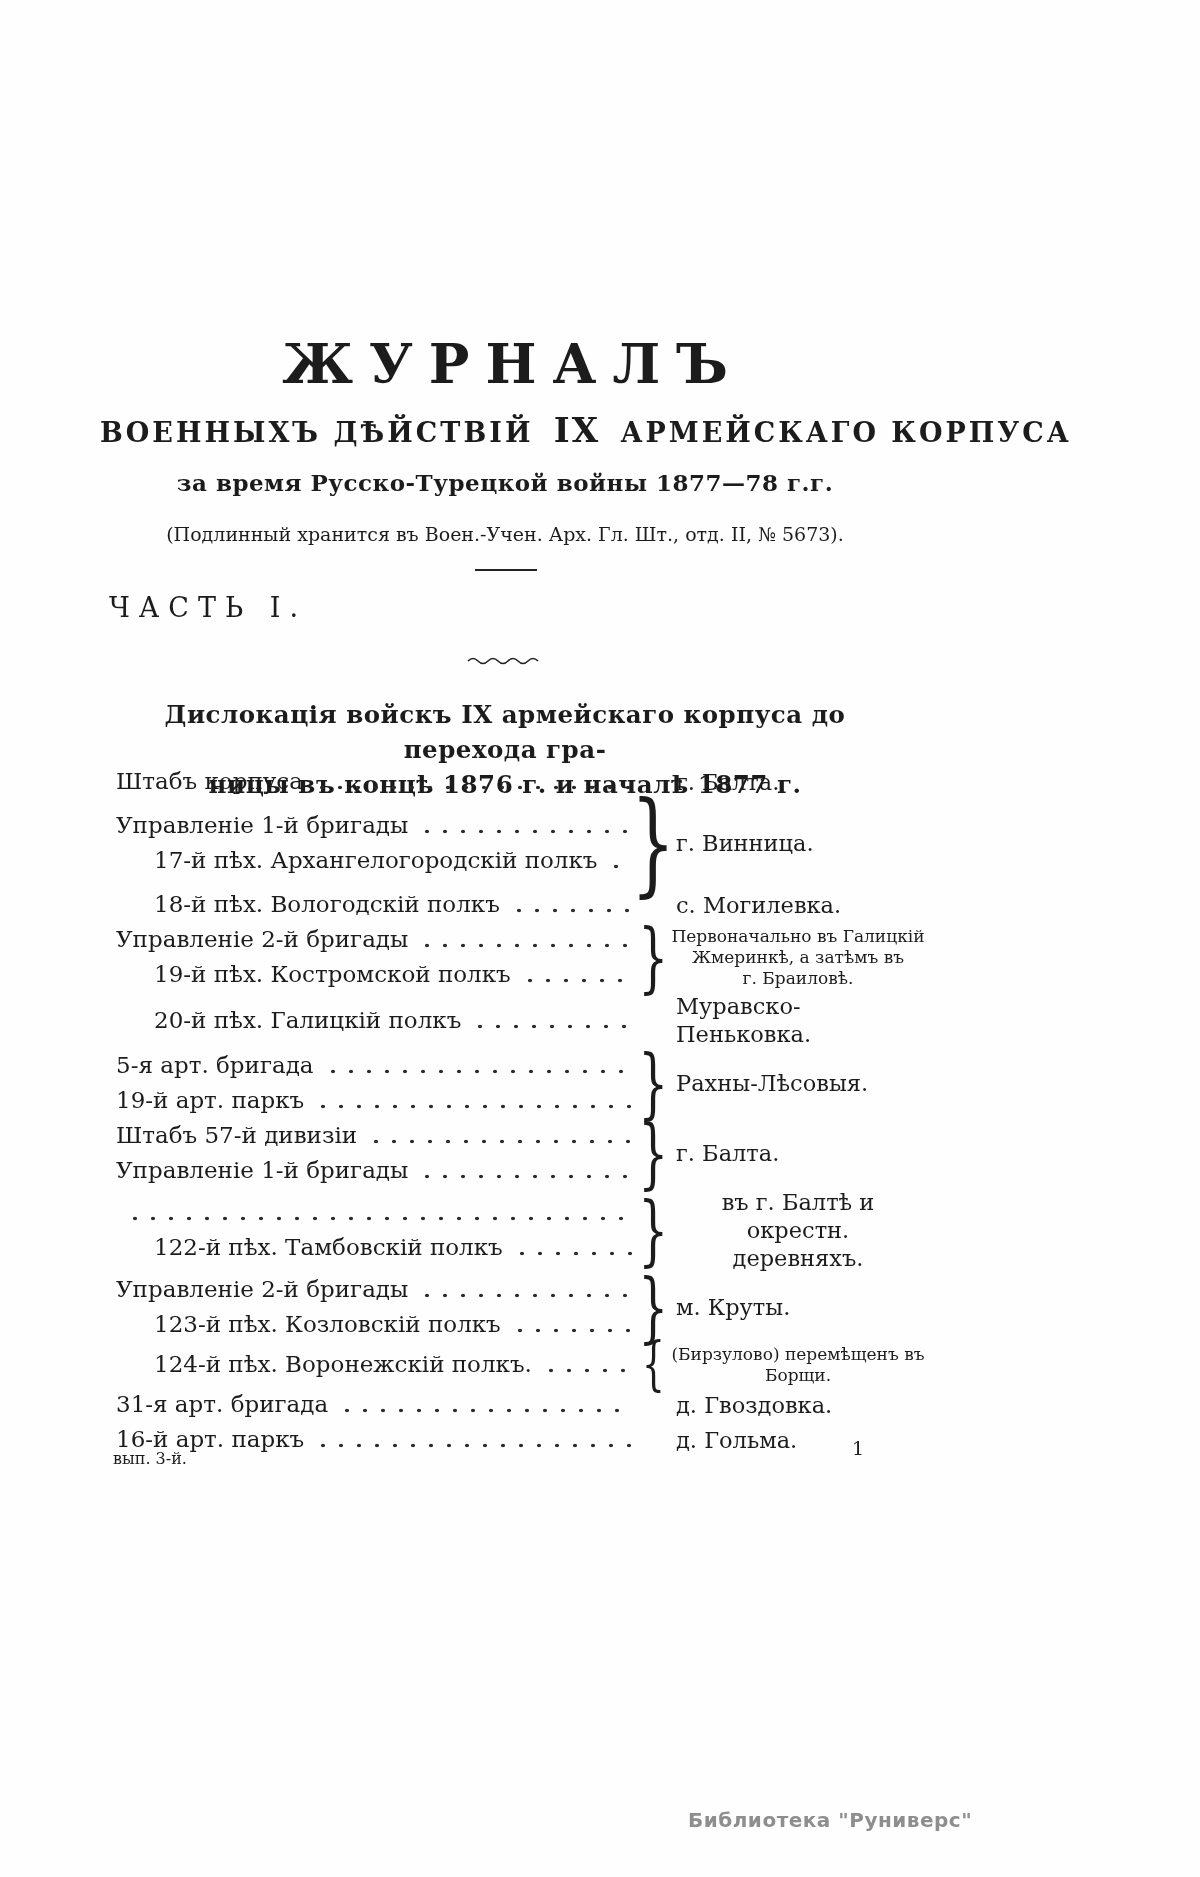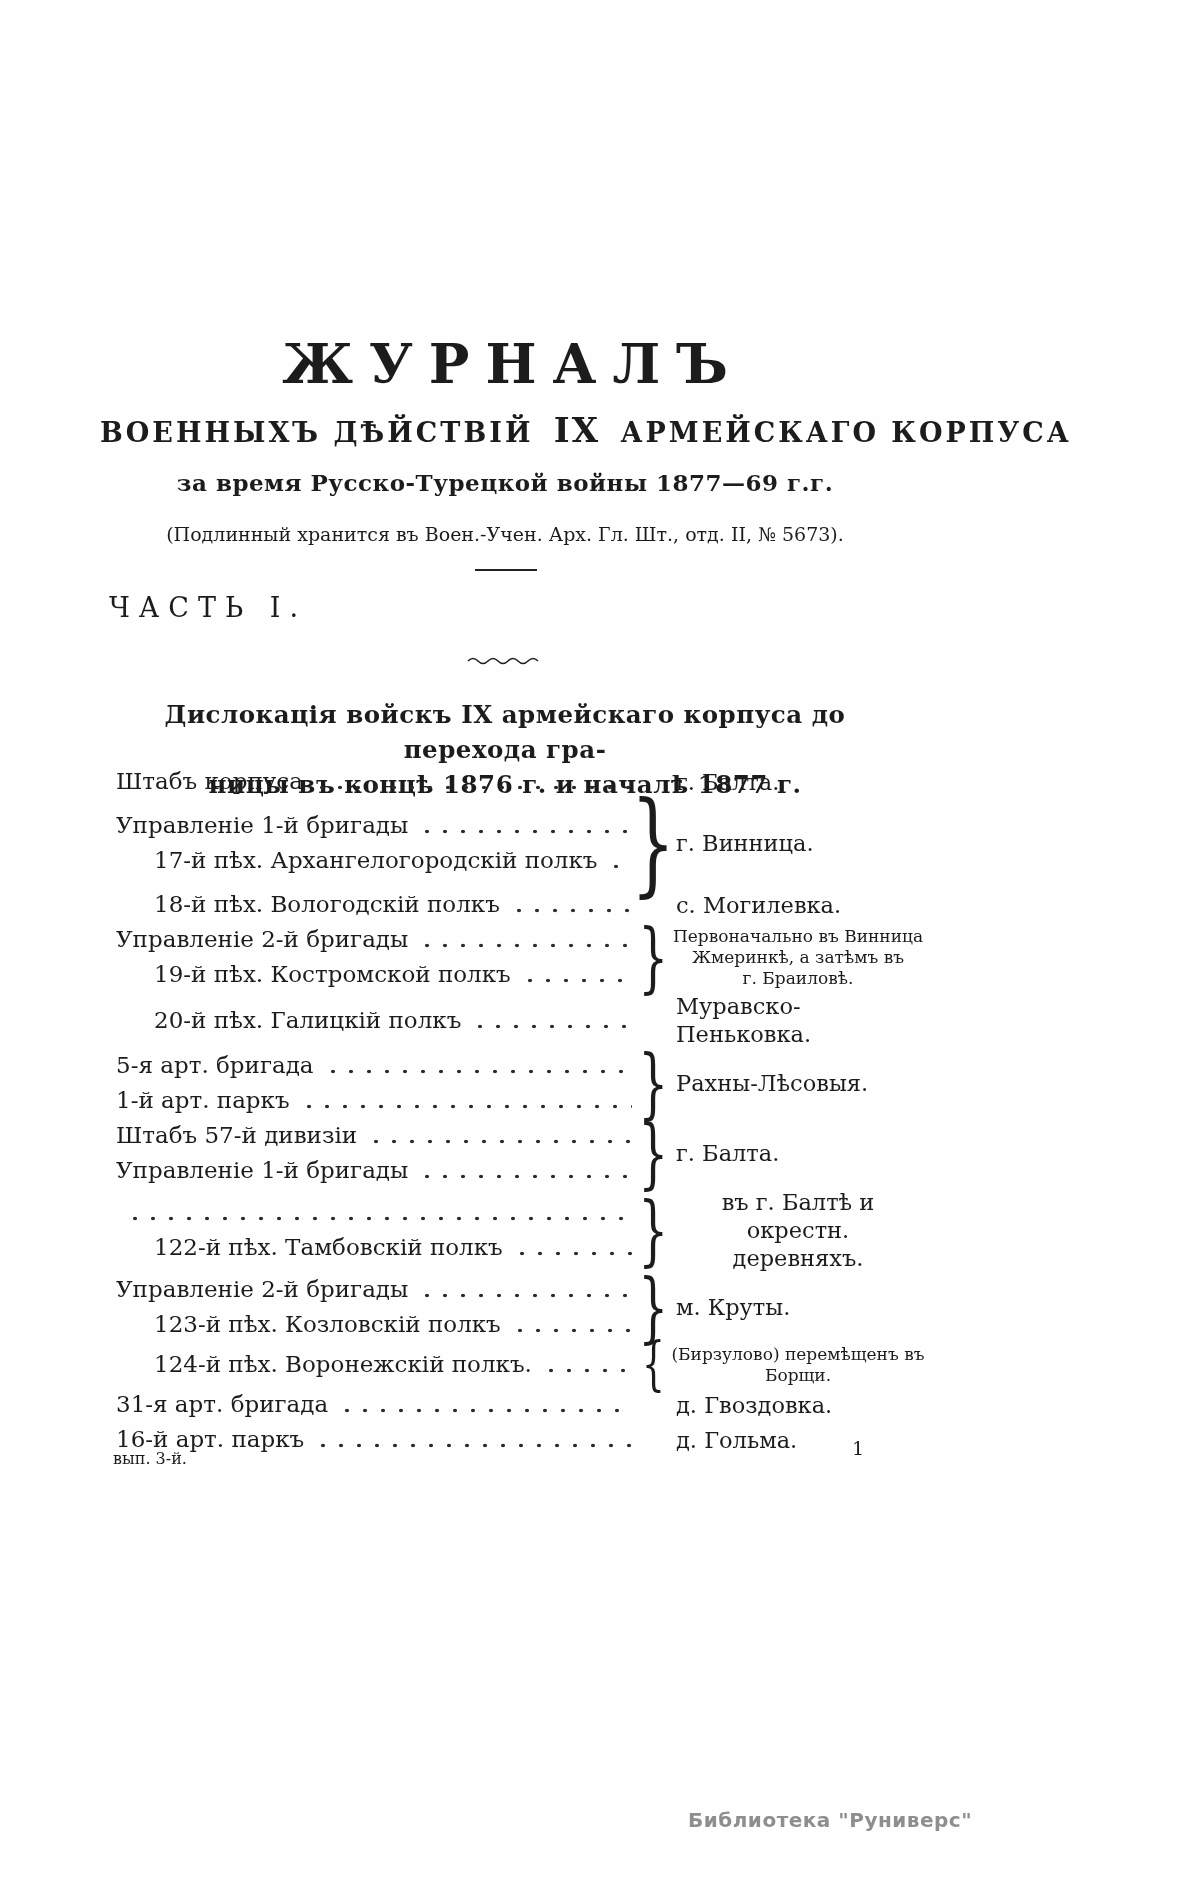--- a/index.html
+++ b/index.html
@@ -79,21 +79,21 @@
 <div class="page">
 
   <div class="title">ЖУРНАЛЪ</div>
 
   <div class="subtitle">
     <span>ВОЕННЫХЪ ДѢЙСТВІЙ</span>
     <span class="subnum">IX</span>
     <span>АРМЕЙСКАГО КОРПУСА</span>
   </div>
 
-  <div class="warline">за время Русско-Турецкой войны 1877—69 г.г.</div>
+  <div class="warline">за время Русско-Турецкой войны 1877—78 г.г.</div>
 
   <div class="archnote">(Подлинный хранится въ Воен.-Учен. Арх. Гл. Шт., отд. II, № 5673).</div>
 
   <div class="rule"></div>
 
   <div class="part">ЧАСТЬ I.</div>
 
   <div class="squiggle">
     <svg width="78" height="12" viewBox="0 0 78 12">
       <path d="M2 6 Q 7 1 12 6 T 22 6 T 32 6 T 42 6 T 52 6 T 62 6 T 72 6" fill="none" stroke="#222" stroke-width="1.6"></path>
@@ -156,21 +156,21 @@
           </div>
           <div class="row indent">
             <span class="label">19-й пѣх. Костромской полкъ</span>
             <span class="leader"></span>
           </div>
         </div>
         <div class="brace-col">
           <span class="brace" style="font-size: 76px;">}</span>
         </div>
         <div class="loc small center">
-          <div class="loc-line">Первоначально въ Винница</div>
+          <div class="loc-line">Первоначально въ Галицкій</div>
           <div class="loc-line">Жмеринкѣ, а затѣмъ въ</div>
           <div class="loc-line">г. Браиловѣ.</div>
         </div>
       </div>
       <div class="block">
         <div class="left">
           <div class="row indent">
             <span class="label">20-й пѣх. Галицкій полкъ</span>
             <span class="leader"></span>
           </div>
@@ -180,21 +180,21 @@
           <div class="loc-line">Муравско-Пеньковка.</div>
         </div>
       </div>
       <div class="block">
         <div class="left">
           <div class="row">
             <span class="label">5-я арт. бригада</span>
             <span class="leader"></span>
           </div>
           <div class="row">
-            <span class="label">1-й арт. паркъ</span>
+            <span class="label">19-й арт. паркъ</span>
             <span class="leader"></span>
           </div>
         </div>
         <div class="brace-col">
           <span class="brace" style="font-size: 76px;">}</span>
         </div>
         <div class="loc">
           <div class="loc-line">Рахны-Лѣсовыя.</div>
         </div>
       </div>

